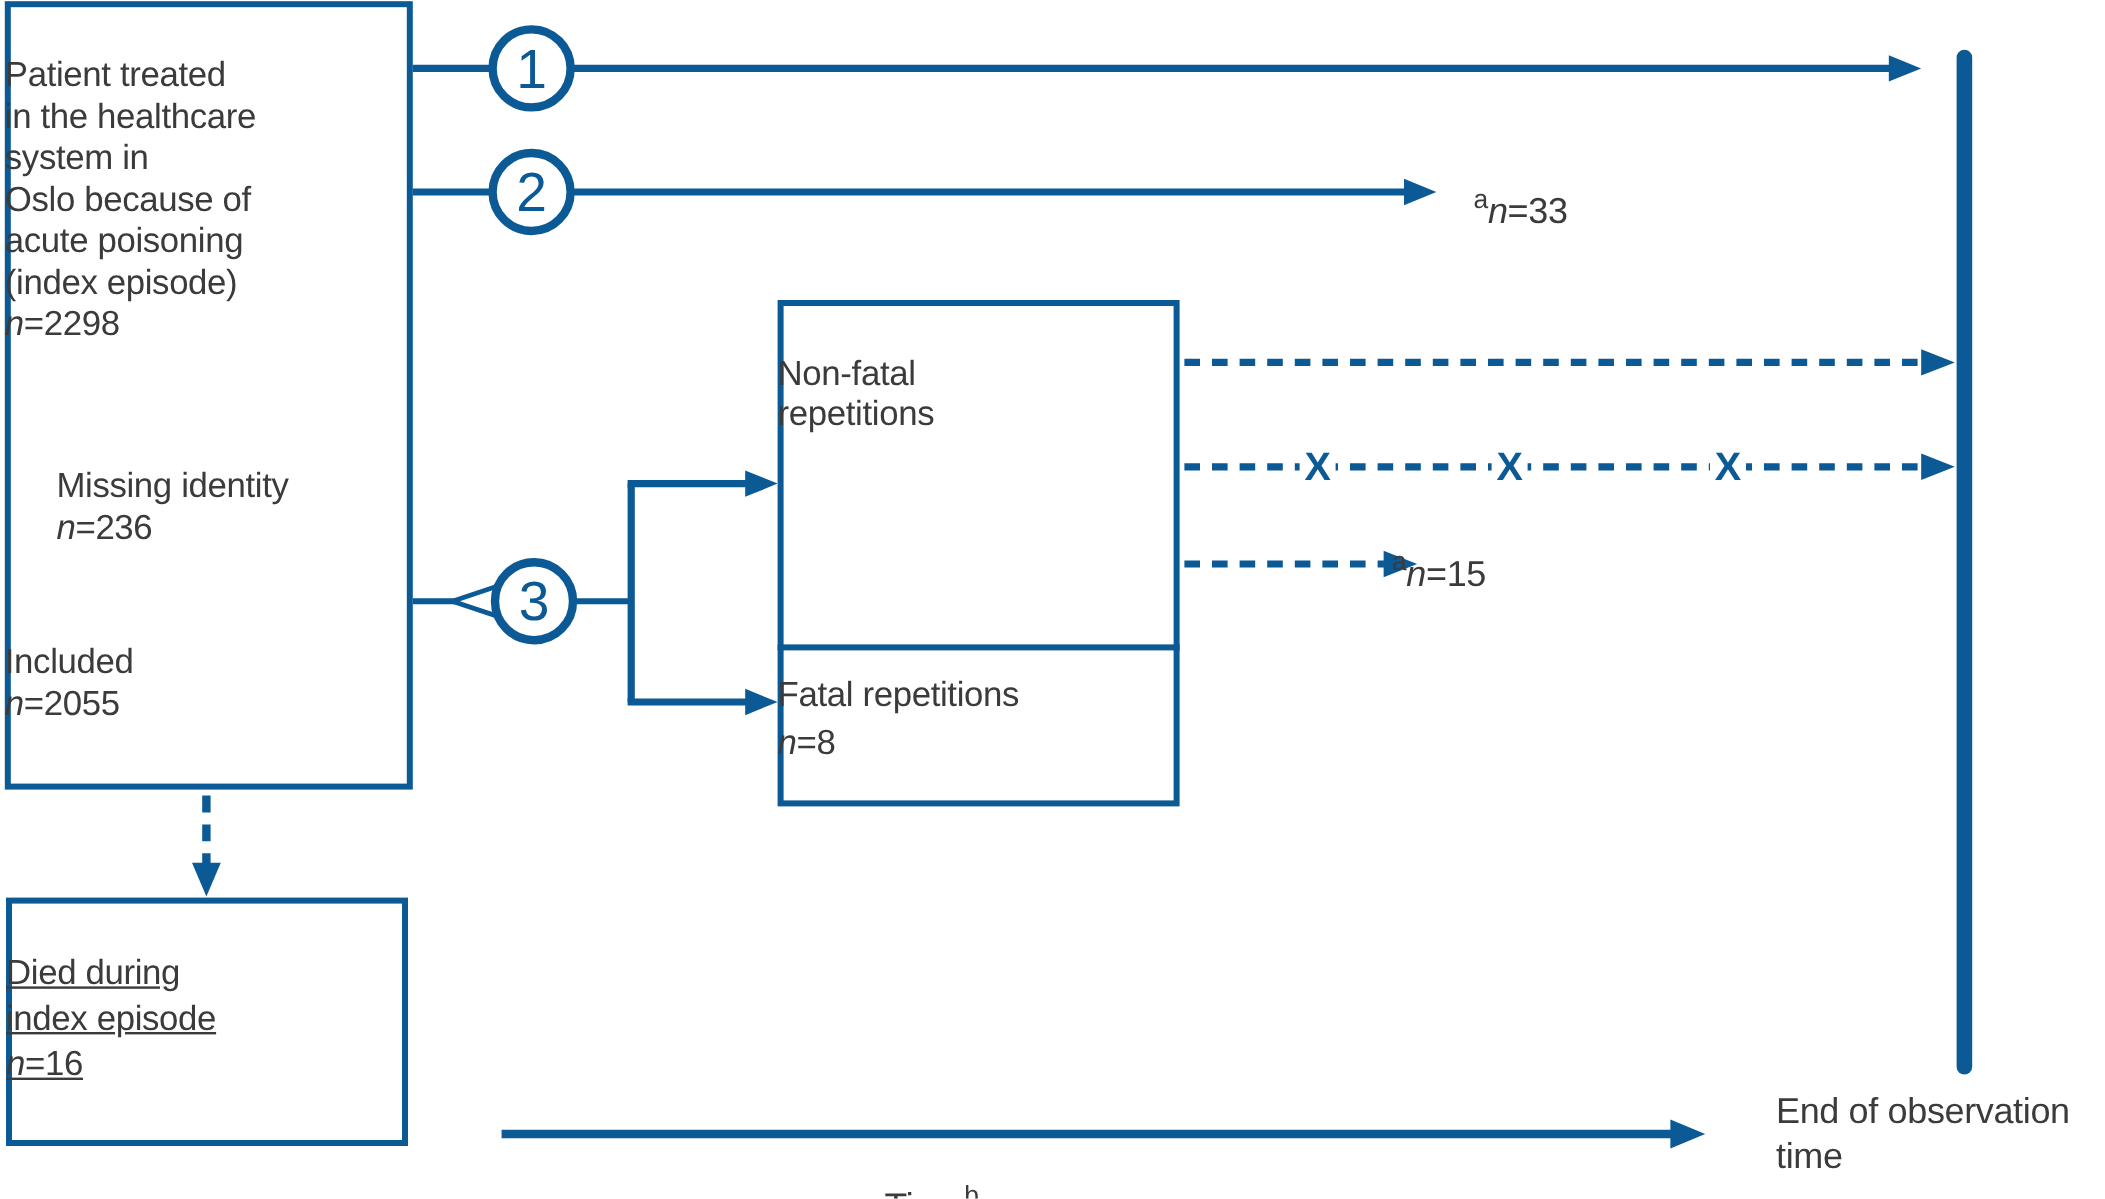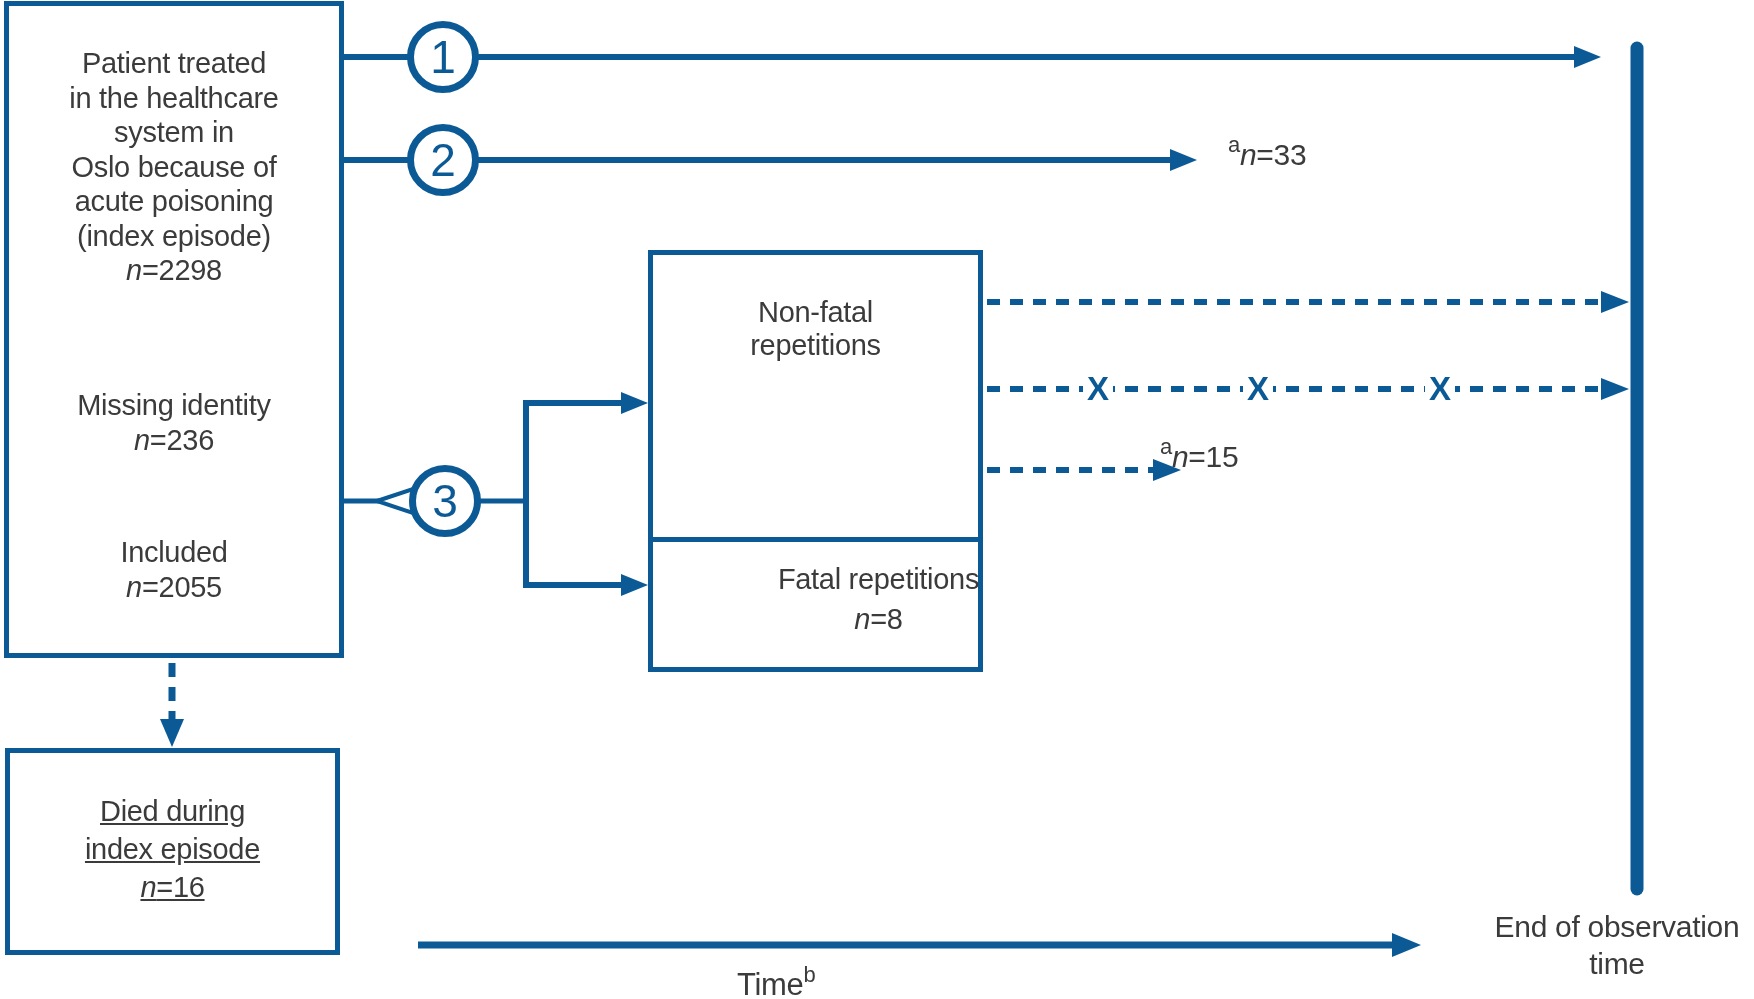--- a/index.html
+++ b/index.html
@@ -18,21 +18,20 @@
   #wires{position:absolute;left:0;top:0;z-index:1;}
   .box{
     position:absolute;
     border:5px solid var(--blue);
     background:transparent;
     box-sizing:border-box;
     z-index:2;
   }
   .txt{
     position:absolute;
-    text-align:center;
     font-size:29px;
     line-height:34.5px;
     letter-spacing:-0.3px;
     z-index:3;
   }
   .ln-b{display:block;}
   .nval i{font-style:italic;}
   .circle{
     position:absolute;
     width:58px;height:58px;
@@ -46,20 +45,21 @@
   }
   .supa{
     font-size:22px;
     vertical-align:13px;
   }
   .annot{
     position:absolute;
     font-size:30px;
     letter-spacing:-0.3px;
     z-index:3;
+    margin-top:21px;
   }
   .xmark{
     position:absolute;
     color:var(--blue);
     background:#fff;
     font-size:33px;
     font-weight:bold;
     line-height:38px;
     padding:0 4px;
     z-index:3;
@@ -132,21 +132,21 @@
   <div class="txt" style="left:4px;top:46px;width:340px;">
     <span class="ln-b">Patient treated</span>
     <span class="ln-b">in the healthcare</span>
     <span class="ln-b">system in</span>
     <span class="ln-b">Oslo because of</span>
     <span class="ln-b">acute poisoning</span>
     <span class="ln-b">(index episode)</span>
     <span class="ln-b nval"><i>n</i><span>=2298</span></span>
   </div>
 
-  <div class="txt" style="left:4px;top:388px;width:340px;">
+  <div class="txt" style="left:4px;top:388px;width:340px;padding-left:43px;">
     <span class="ln-b">Missing identity</span>
     <span class="ln-b nval"><i>n</i><span>=236</span></span>
   </div>
 
   <div class="txt" style="left:4px;top:535px;width:340px;">
     <span class="ln-b">Included</span>
     <span class="ln-b nval"><i>n</i><span>=2055</span></span>
   </div>
 
   <div class="circle" style="left:407px;top:21px;">
@@ -160,21 +160,21 @@
     </div>
 
   <div class="box" style="left:648px;top:250px;width:335px;height:422px;"></div>
   <div id="rep-divider"></div>
 
   <div class="txt" style="left:648px;top:296px;width:335px;line-height:33px;">
     <span class="ln-b">Non-fatal</span>
     <span class="ln-b">repetitions</span>
   </div>
 
-  <div class="txt" style="left:648px;top:559px;width:405px;line-height:40px;padding-left:28px;">
+  <div class="txt" style="left:648px;top:559px;width:405px;line-height:40px;">
     <span class="ln-b">Fatal repetitions</span>
     <span class="ln-b nval"><i>n</i><span>=8</span></span>
   </div>
 
   <div class="box" style="left:5px;top:748px;width:335px;height:207px;"></div>
   <div class="txt" style="left:5px;top:792px;width:335px;line-height:38px;text-decoration:underline;">
     <span class="ln-b">Died during</span>
     <span class="ln-b">index episode</span>
     <span class="ln-b nval"><i>n</i><span>=16</span></span>
   </div>

